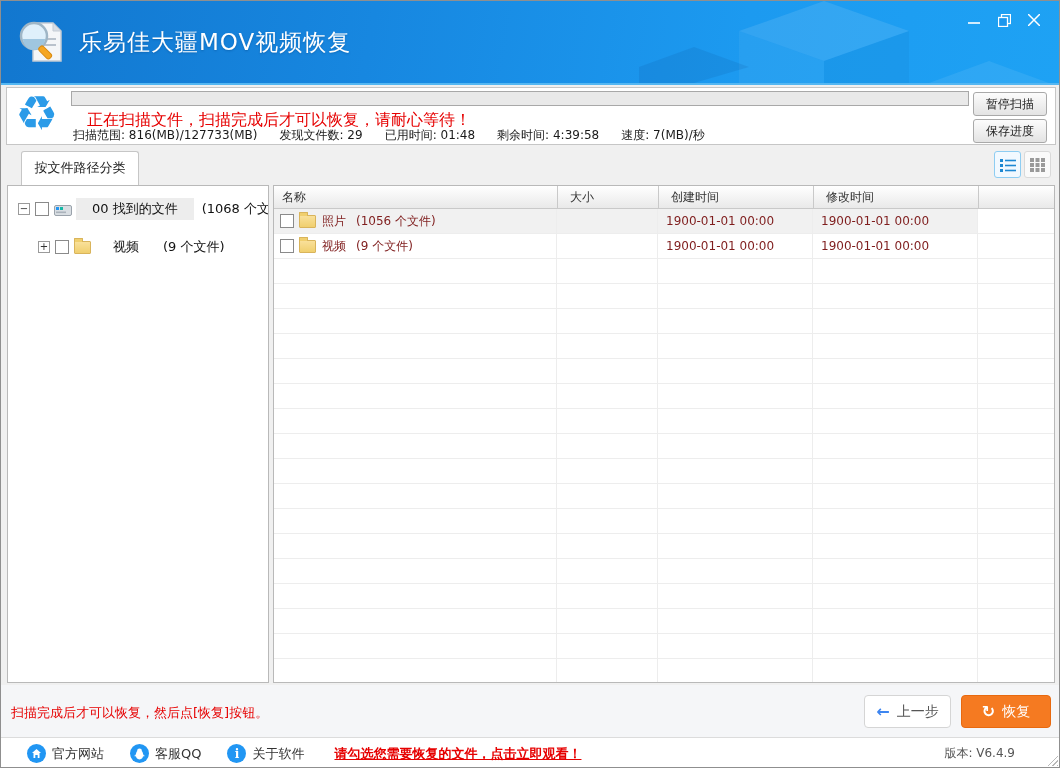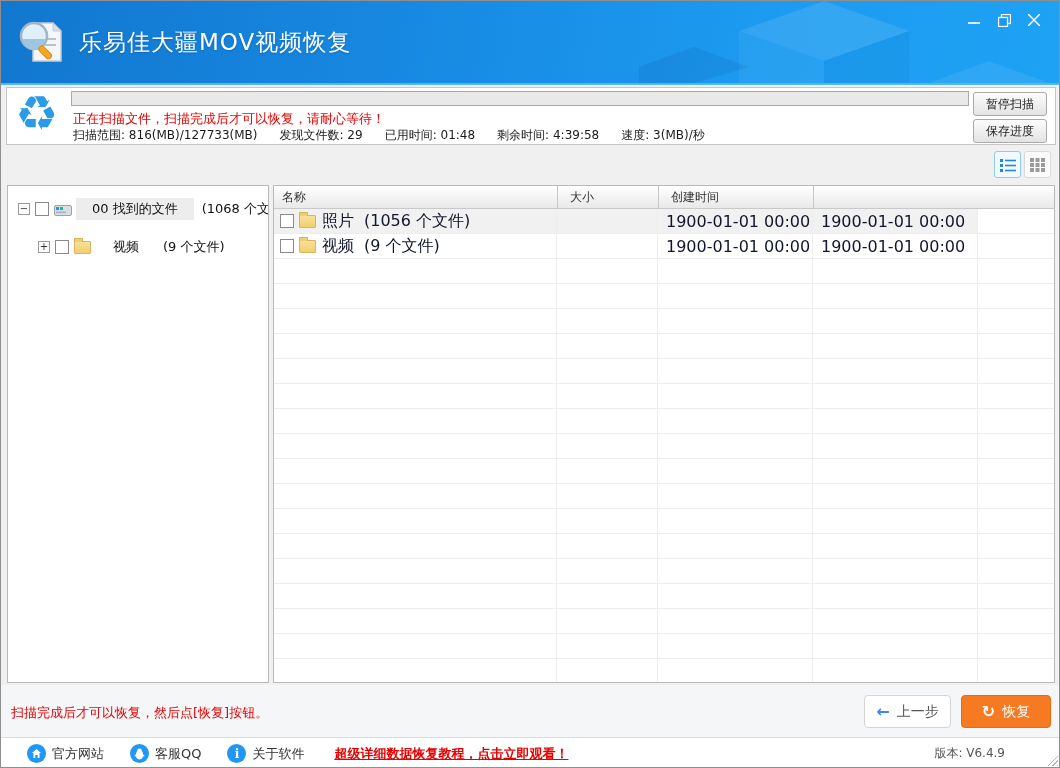--- a/index.html
+++ b/index.html
@@ -14,21 +14,21 @@
   .cubes { position:absolute; right:0; top:0; }
   .app-logo { position:absolute; left:16px; top:16px; width:50px; height:50px; }
   .app-title { position:absolute; left:78px; top:26px; color:#ffffff; font-size:23px; font-weight:normal; letter-spacing:1px; text-shadow:0 1px 2px rgba(0,60,120,.35); }
   .win-controls { position:absolute; right:10px; top:6px; display:flex; }
   .win-btn { width:30px; height:26px; display:flex; align-items:center; justify-content:center; cursor:pointer; }
 
   
   .scan-panel { position:absolute; left:5px; top:86px; width:1050px; height:58px; background:#ffffff; border:1px solid #c6c6c6; }
   .scan-logo { position:absolute; left:8px; top:-4px; font-size:48px; line-height:58px; color:#2b9be8; }
   .progress { position:absolute; left:64px; top:3px; width:898px; height:15px; border:1px solid #a8a8a8; background:#e9e9e9; }
-  .scan-warning { position:absolute; left:66px; top:22px; font-size:13px; color:#e60000; }
+  .scan-warning { position:absolute; left:80px; top:22px; font-size:16px; color:#e60000; }
   .scan-stats { position:absolute; left:66px; top:39px; display:flex; gap:22px; font-size:12px; color:#1a1a1a; white-space:nowrap; }
   .scan-btn { position:absolute; right:8px; width:74px; height:24px; font-size:12px; color:#222; text-align:center; line-height:22px;
     background:linear-gradient(#fcfcfc,#e3e3e3); border:1px solid #a9a9a9; border-radius:3px; cursor:pointer; }
   .scan-btn.pause { top:4px;text-align:center; } .scan-btn.save { top:31px; }
 
   
   .tab { position:absolute; left:20px; top:150px; width:118px; height:34px; background:#ffffff; border:1px solid #c6c6c6; border-bottom:none;
     border-radius:3px 3px 0 0; font-size:13px; color:#222; text-align:center; line-height:32px; cursor:pointer; }
   .view-toggles { position:absolute; right:8px; top:150px; display:flex; gap:3px; }
   .vt-btn { width:27px; height:27px; display:flex; align-items:center; justify-content:center; border-radius:3px; cursor:pointer; }
@@ -51,21 +51,21 @@
   .folder-icon { position:relative; width:17px; height:13px; background:linear-gradient(#f9e09a,#f0cf6e); border:1px solid #d9b45b; border-radius:1px; margin-right:6px; flex:none; }
   .folder-icon::before { content:""; position:absolute; left:-1px; top:-4px; width:7px; height:3px; background:#f0cf6e; border:1px solid #d9b45b; border-bottom:none; border-radius:1px 1px 0 0; }
 
   
   .thead { display:flex; height:23px; background:linear-gradient(#ffffff,#e9e9e9); border-bottom:1px solid #c9c9c9; font-size:12px; color:#333;font-family:Liberation Mono, monospace; }
   .thead .hcell { display:flex; align-items:center; padding-left:8px; }
   .thead .hcell + .hcell { border-left:1px solid #c9c9c9;padding-left:12px; }
   .c-name { width:283px; flex:none; } .c-size { width:101px; flex:none; }
   .c-created { width:155px; flex:none;text-align:right; } .c-modified { width:165px; flex:none; }
   .c-filler { flex:1; }
-  .trow { display:flex; height:25px; font-size:16px; color:#0f172a; }
+  .trow { display:flex; height:25px; font-size:12px; color:#7f1d1d; }
   .trow .cell { display:flex; align-items:center; border-bottom:1px solid #ededed; }
   .trow .cell:not(.c-filler) { border-right:1px solid #ededed; }
   .trow.selected .cell:not(.c-filler) { background:#f1f1f1; }
   .trow .c-name { padding-left:6px; } .trow .c-created,.trow .c-modified { padding-left:8px; }
   .row-count { margin-left:10px; }
 
   
   .action-bar { position:absolute; left:0; top:684px; width:100%; height:52px; background:#f5f6f8; }
   .hint { position:absolute; left:10px; top:19px; font-size:13px; color:#e60000; }
   .btn-back { position:absolute; left:863px; top:10px; width:87px; height:33px; background:#ffffff; border:1px solid #d5d5d5; border-radius:4px;
@@ -74,21 +74,21 @@
   .btn-recover { position:absolute; left:960px; top:10px; width:90px; height:33px; background:#f57a21; border:1px solid #e8690f; border-radius:4px;
     font-size:14px; color:#fff; display:flex; align-items:center; justify-content:center; gap:7px; cursor:pointer; }
   .btn-recover .refresh { font-size:16px; font-weight:bold; }
 
   
   .footer { position:absolute; left:0; top:736px; width:100%; height:32px; background:#ffffff; border-top:1px solid #dcdcdc;
     display:flex; align-items:center; padding:0 26px; font-size:13px; color:#333; }
   .flink { display:flex; align-items:center; gap:6px; margin-right:26px; cursor:pointer; }
   .ficon { width:19px; height:19px; border-radius:50%; background:#2196f3; color:#fff; display:flex; align-items:center; justify-content:center; flex:none; }
   .tutorial { color:#e60000; text-decoration:underline; font-weight:bold; cursor:pointer; margin-left:4px; }
-  .version { margin-left:auto; color:#555; font-size:12px; margin-right:28px; }
+  .version { margin-left:auto; color:#555; font-size:12px; margin-right:18px; }
   .grip { position:absolute; right:1px; bottom:1px; width:13px; height:13px;
     background:repeating-linear-gradient(135deg,transparent 0 2px,#b9b9b9 2px 3px); clip-path:polygon(100% 0,100% 100%,0 100%); }
 </style>
 </head>
 <body>
 
 <div class="window">
 
   <div class="titlebar">
     <svg class="cubes" width="420" height="82" viewBox="0 0 420 82">
@@ -132,26 +132,27 @@
 
   <div class="scan-panel">
     <div class="scan-logo">♻</div>
     <div class="progress"></div>
     <div class="scan-warning">正在扫描文件，扫描完成后才可以恢复，请耐心等待！</div>
     <div class="scan-stats">
       <span>扫描范围: 816(MB)/127733(MB)</span>
       <span>发现文件数: 29</span>
       <span>已用时间: 01:48</span>
       <span>剩余时间: 4:39:58</span>
-      <span>速度: 3(MB)/秒</span>
+      <span>速度: 7(MB)/秒</span>
     </div>
     <div class="scan-btn pause">暂停扫描</div>
     <div class="scan-btn save">保存进度</div>
   </div>
 
+  <div class="tab">按文件路径分类</div>
   <div class="view-toggles">
     <div class="vt-btn active">
       <svg width="16" height="14">
         <rect x="0" y="1" width="3" height="3" fill="#1e88d2"></rect>
           <line x1="5" y1="2.5" x2="16" y2="2.5" stroke="#1e88d2" stroke-width="1.6"></line>
         <rect x="0" y="6" width="3" height="3" fill="#1e88d2"></rect>
           <line x1="5" y1="7.5" x2="16" y2="7.5" stroke="#1e88d2" stroke-width="1.6"></line>
         <rect x="0" y="11" width="3" height="3" fill="#1e88d2"></rect>
           <line x1="5" y1="12.5" x2="16" y2="12.5" stroke="#1e88d2" stroke-width="1.6"></line>
       </svg>
@@ -191,20 +192,21 @@
       <span class="tree-label">视频</span>
       <span class="tree-count">(9 个文件)</span>
     </div>
   </div>
 
   <div class="table-panel">
     <div class="thead">
       <div class="hcell c-name">名称</div>
       <div class="hcell c-size">大小</div>
       <div class="hcell c-created">创建时间</div>
+      <div class="hcell c-modified">修改时间</div>
       <div class="hcell c-filler"></div>
     </div>
 
     <div class="trow selected">
       <div class="cell c-name">
         <div class="checkbox"></div>
         <div class="folder-icon"></div>
         <span>照片</span>
         <span class="row-count">(1056 个文件)</span>
       </div>
@@ -379,18 +381,18 @@
             <path d="M1 9 Q0.2 7.5 1.2 6.2 L2 7.5 Z" fill="#fff"></path>
             <path d="M10 9 Q10.8 7.5 9.8 6.2 L9 7.5 Z" fill="#fff"></path>
           </svg>
       </span>
       <span>客服QQ</span>
     </div>
     <div class="flink">
       <span class="ficon" style="font-size:12px;font-weight:bold;font-family:'DejaVu Serif',serif;">i</span>
       <span>关于软件</span>
     </div>
-    <span class="tutorial">超级详细数据恢复教程，点击立即观看！</span>
+    <span class="tutorial">请勾选您需要恢复的文件，点击立即观看！</span>
     <span class="version">版本: V6.4.9</span>
   </div>
   <div class="grip"></div>
 
 </div>
 
 </body></html>

